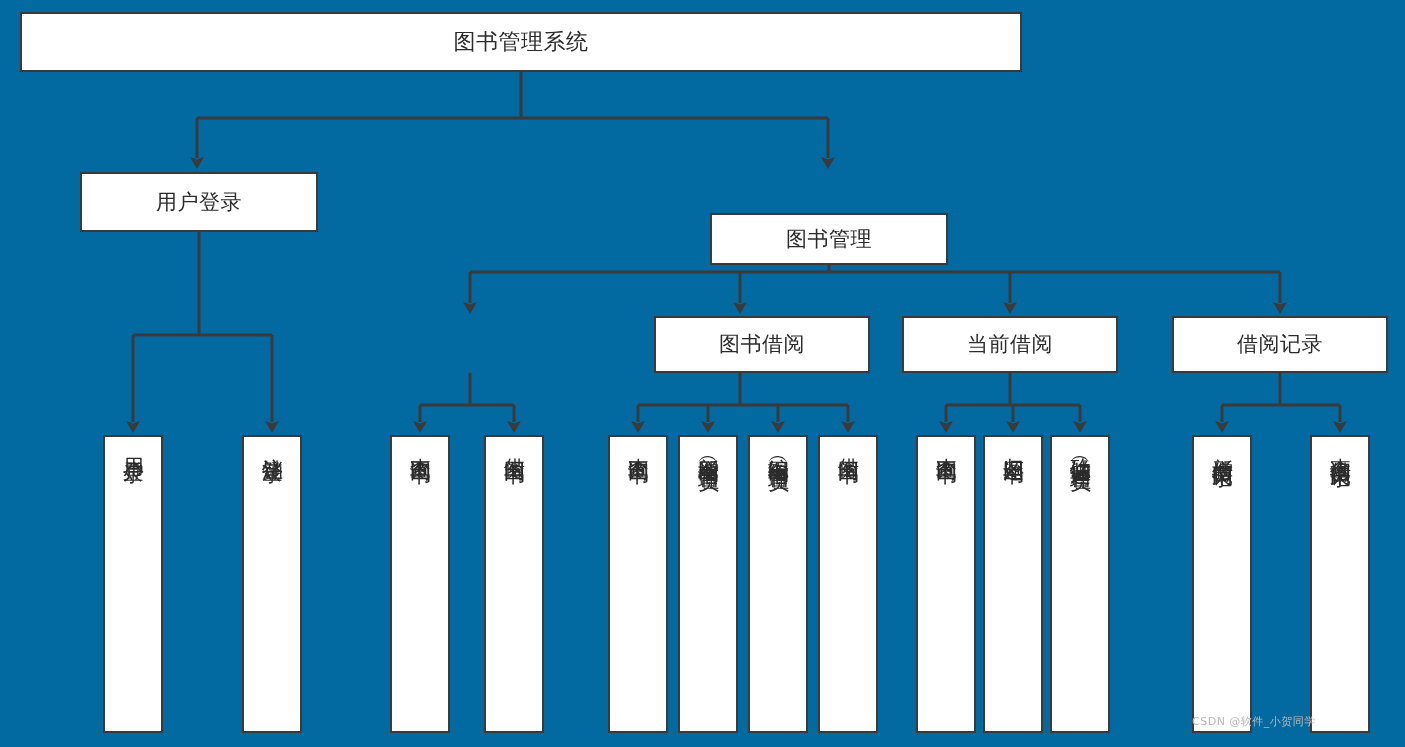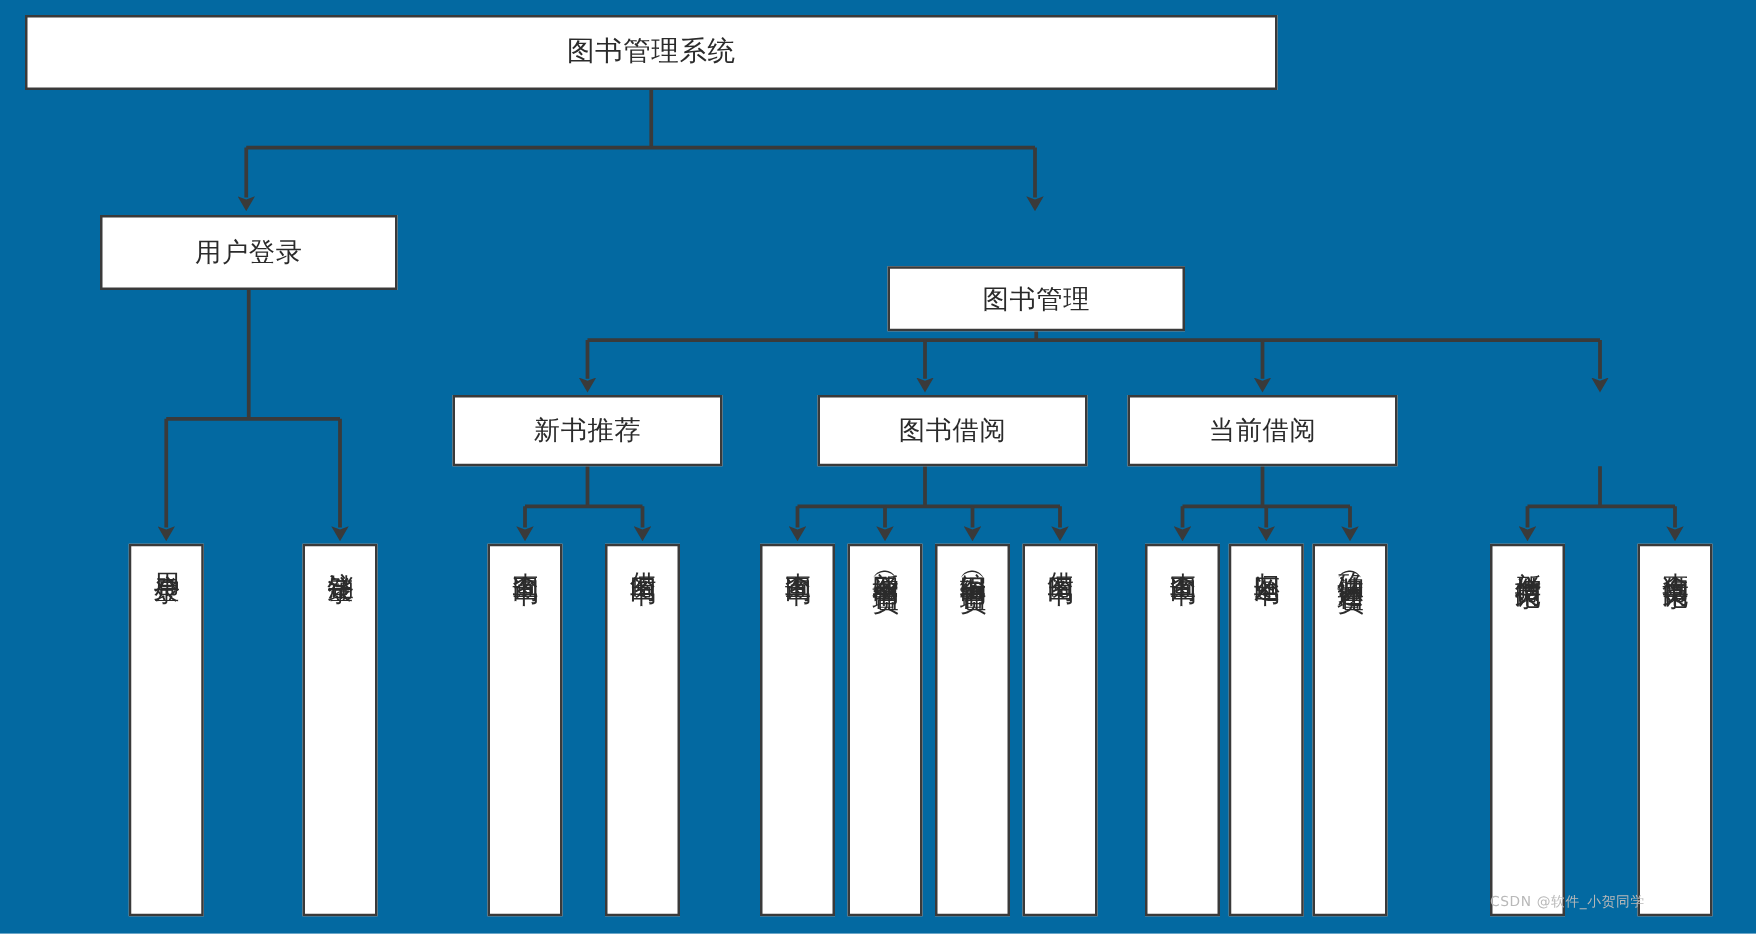--- a/index.html
+++ b/index.html
@@ -129,28 +129,28 @@
     <span class="node-label">图书管理系统</span>
   </div>
 
   <div class="node horizontal" style="left:80px; top:172px; width:238px; height:60px;">
     <span class="node-label">用户登录</span>
   </div>
   <div class="node horizontal" style="left:710px; top:172px; width:238px; height:52px;margin-top:41px;">
     <span class="node-label">图书管理</span>
   </div>
 
-  <div class="node horizontal" style="left:362px; top:316px; width:216px; height:57px;">
-    <span class="node-label">新书推荐</span>
-  </div>
   <div class="node horizontal" style="left:632px; top:316px; width:216px; height:57px;margin-left:22px;">
     <span class="node-label">图书借阅</span>
   </div>
   <div class="node horizontal" style="left:902px; top:316px; width:216px; height:57px;">
     <span class="node-label">当前借阅</span>
+  </div>
+  <div class="node horizontal" style="left:1172px; top:316px; width:216px; height:57px;">
+    <span class="node-label">借阅记录</span>
   </div>
 
   <div class="node vertical" style="left:103px; top:435px; width:60px; height:298px;">
     <span class="node-label">用户登录</span>
   </div>
   <div class="node vertical" style="left:242px; top:435px; width:60px; height:298px;">
     <span class="node-label">注销登录</span>
   </div>
 
   <div class="node vertical" style="left:390px; top:435px; width:60px; height:298px;">

